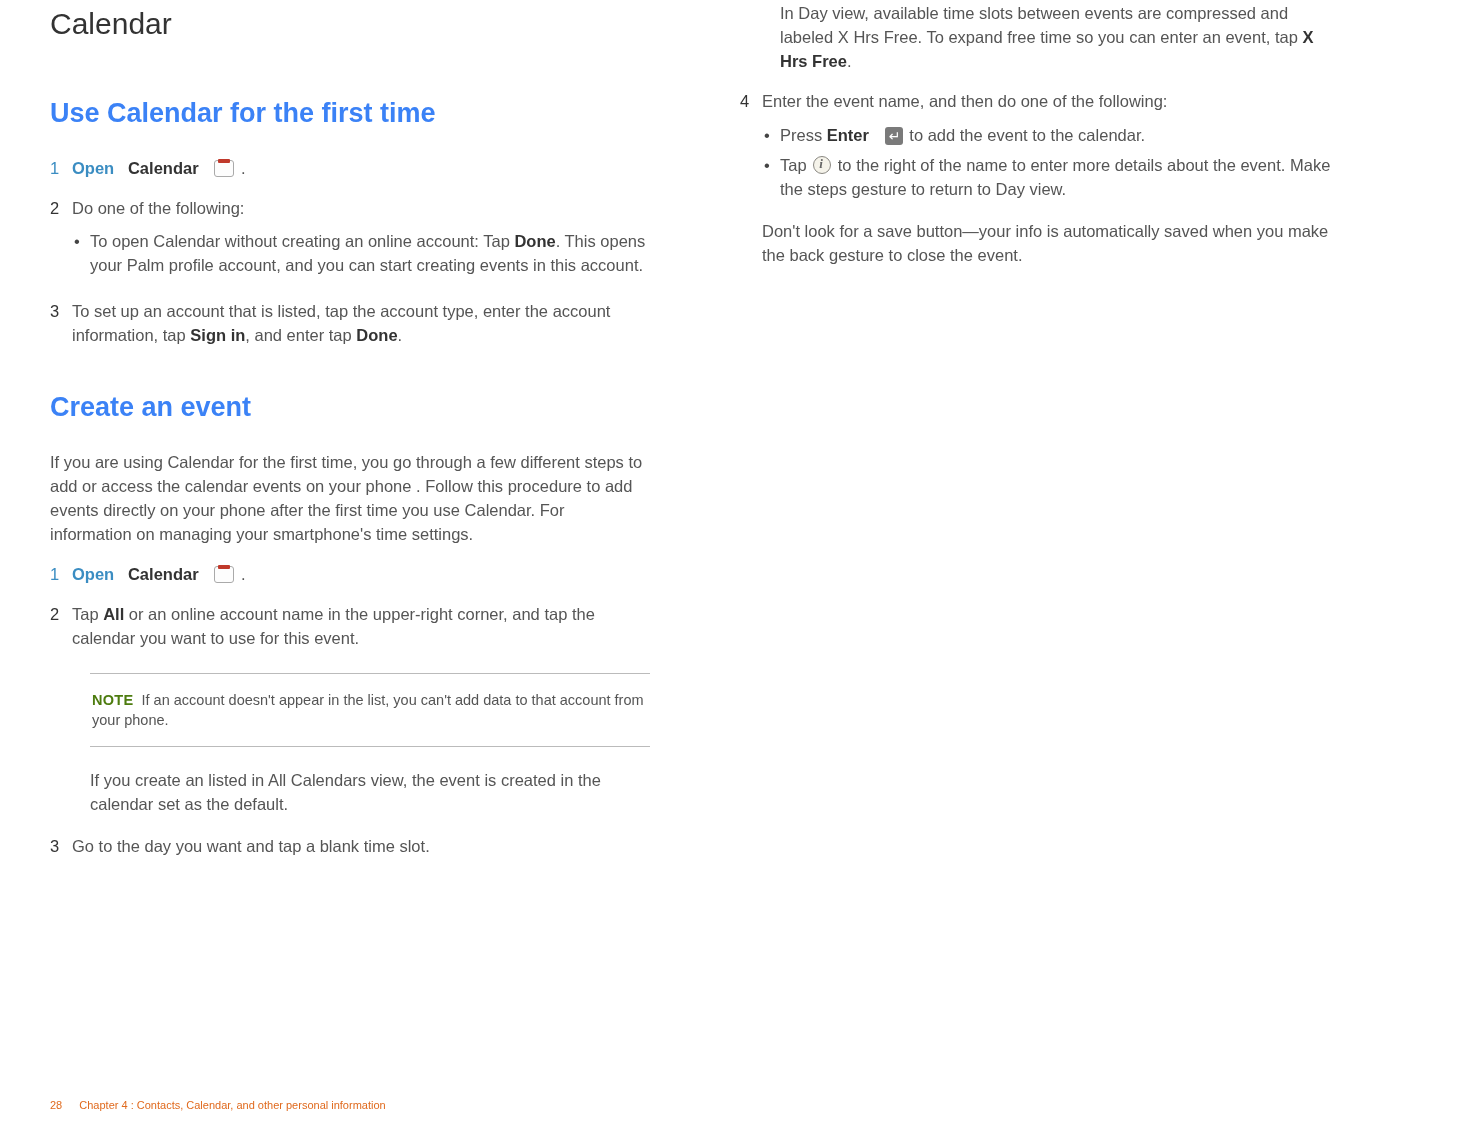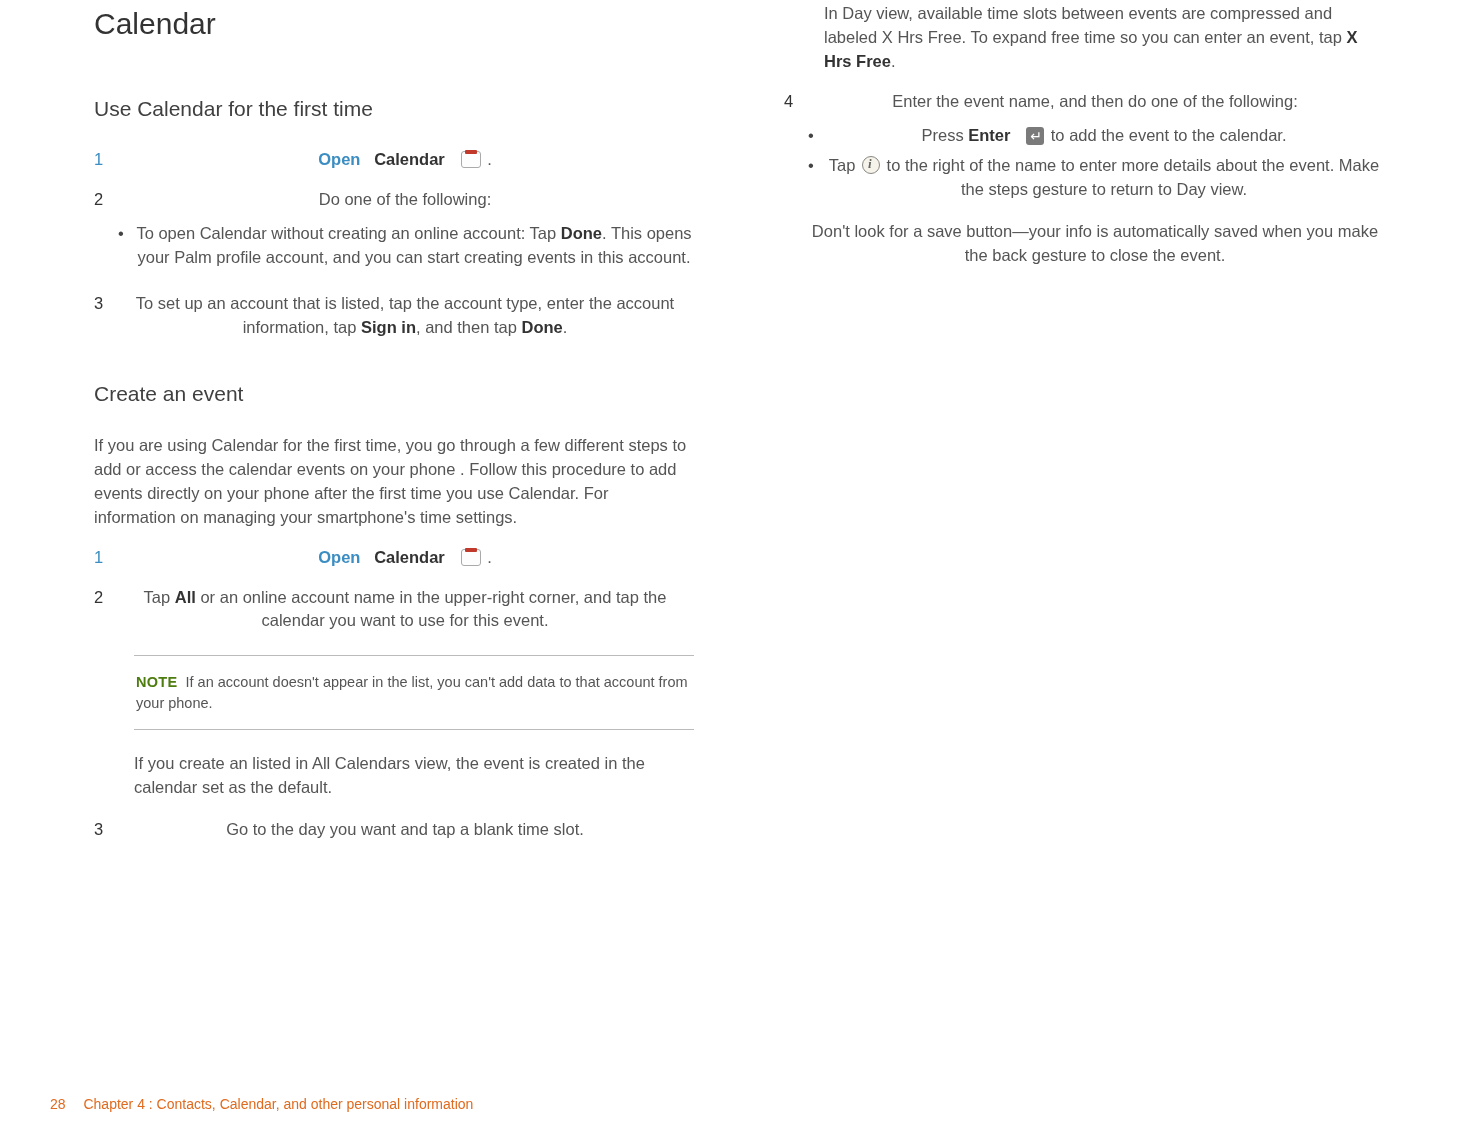--- a/index.html
+++ b/index.html
@@ -9,27 +9,27 @@
     margin: 0;
     padding: 0;
     background: #fff;
     width: 1475px;
     height: 1124px;
     font-weight: 300;
     line-height: 1.45;
   }
   .page { display: flex; padding: 0 50px 0 50px; }
   .col { width: 600px; }
-  .col-left { margin-right: 90px; margin-left: 44px; }
+  .col-left { margin-right: 90px; }
   h1 { font-size: 30px; font-weight: 300; color: #333; margin: 2px 0 48px 0; }
-  h2 { font-size: 21px; font-weight: 400; color: #404040; margin: 40px 0 24px 0; }
+  h2 { font-size: 27px; font-weight: 700; color: #3b82f6; margin: 40px 0 24px 0; }
   .step { display: flex; margin: 16px 0; }
   .stepnum { width: 22px; flex: none; color: #333; font-weight: 400; }
   .stepnum.accent1 { color: #3b8dc2; }
-  .stepbody { flex: 1; text-align: center; }
+  .stepbody { flex: 1; }
   .indent { margin-left: 40px; }
   ul.bullets { list-style: none; padding: 0; margin: 10px 0 0 0; }
   ul.bullets > li { position: relative; padding-left: 18px; margin: 6px 0; }
   ul.bullets > li::before { content: "•"; position: absolute; left: 2px; color: #444; }
   .open-link { color: #3b8dc2; font-weight: 700; }
   b.strong { color: #333; font-weight: 700; }
   .note-block { border-top: 1px solid #bbb; border-bottom: 1px solid #bbb; padding: 16px 2px; margin: 22px 0 22px 40px; font-size: 14.5px; line-height: 1.4; }
   .note-label { color: #4d7c0f; font-weight: 700; letter-spacing: .3px; padding-right: 4px; }
   .icon-cal {
     display: inline-block; width: 18px; height: 15px; vertical-align: -3px;
@@ -48,21 +48,21 @@
   }
   .icon-info {
     display: inline-block; width: 16px; height: 16px; vertical-align: -3px;
     background: #f5f3ea; border: 1.5px solid #8a8882; border-radius: 50%;
     position: relative; margin: 0 2px;
   }
   .icon-info::after {
     content: "i"; color: #666; position: absolute; top: -2px; left: 5px;
     font-family: Georgia, serif; font-size: 13px; font-style: italic; font-weight: 700;
   }
-  .footer { position: absolute; left: 50px; bottom: 10px; font-size: 14px; color: #555; }
+  .footer { position: absolute; left: 50px; bottom: 10px; font-size: 11px; color: #555; }
   .footer .pgnum { color: #e06a1e; padding-right: 14px; }
   .footer .chap { color: #e06a1e; }
   .after-note { margin: 18px 0 18px 40px; }
 </style>
 </head>
 <body>
 
 <div class="page">
 
   <div class="col col-left">
@@ -90,21 +90,21 @@
           <li>
             <span>To open Calendar without creating an online account: Tap </span><b class="strong">Done</b><span>. This opens your Palm profile account, and you can start creating events in this account.</span>
           </li>
         </ul>
       </div>
     </div>
 
     <div class="step">
       <div class="stepnum">3</div>
       <div class="stepbody">
-        <span>To set up an account that is listed, tap the account type, enter the account information, tap </span><b class="strong">Sign in</b><span>, and then tap </span><b class="strong">Done</b><span>.</span>
+        <span>To set up an account that is listed, tap the account type, enter the account information, tap </span><b class="strong">Sign in</b><span>, and enter tap </span><b class="strong">Done</b><span>.</span>
       </div>
     </div>
 
     <h2>Create an event</h2>
 
     <p style="margin:16px 0;">If you are using Calendar for the first time, you go through a few different steps to add or access the calendar events on your phone . Follow this procedure to add events directly on your phone after the first time you use Calendar. For information on managing your smartphone's time settings.</p>
 
     <div class="step">
       <div class="stepnum accent1">1</div>
       <div class="stepbody">

